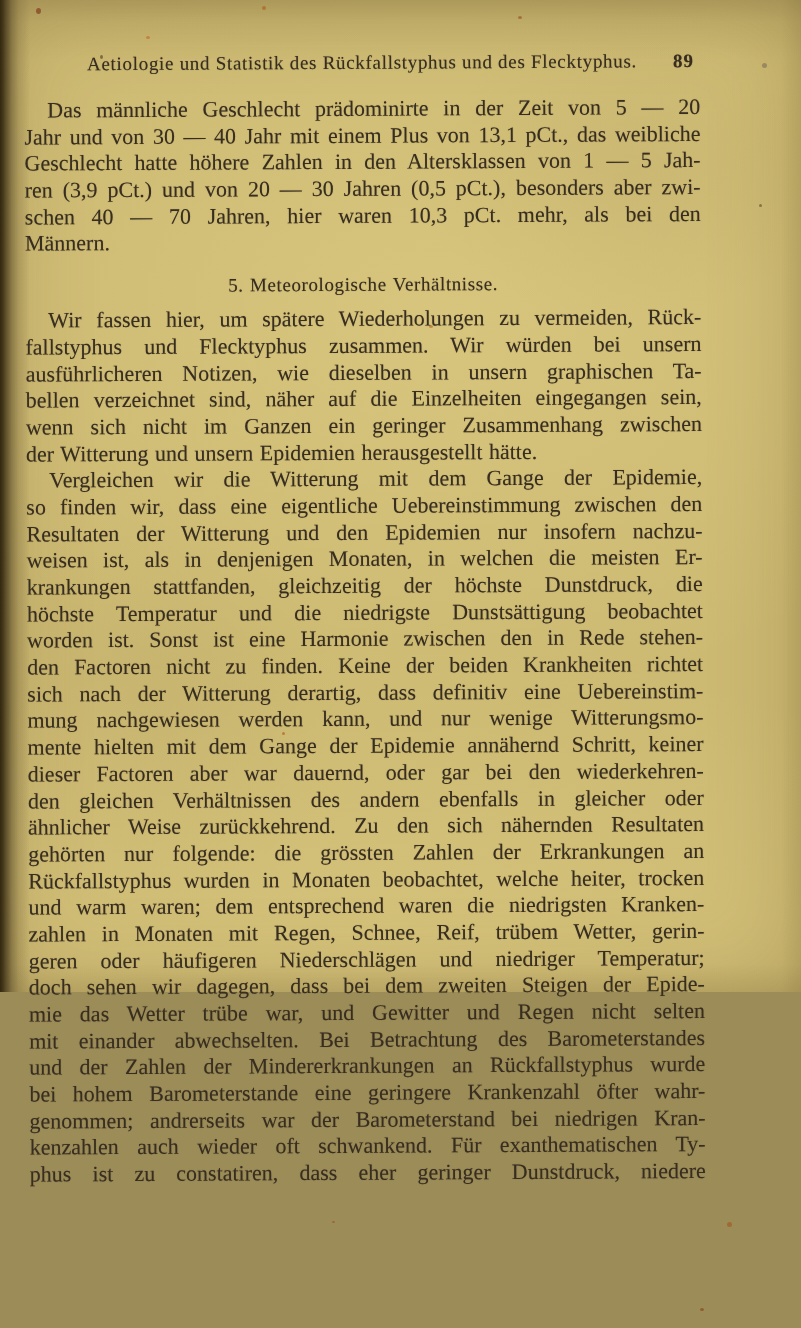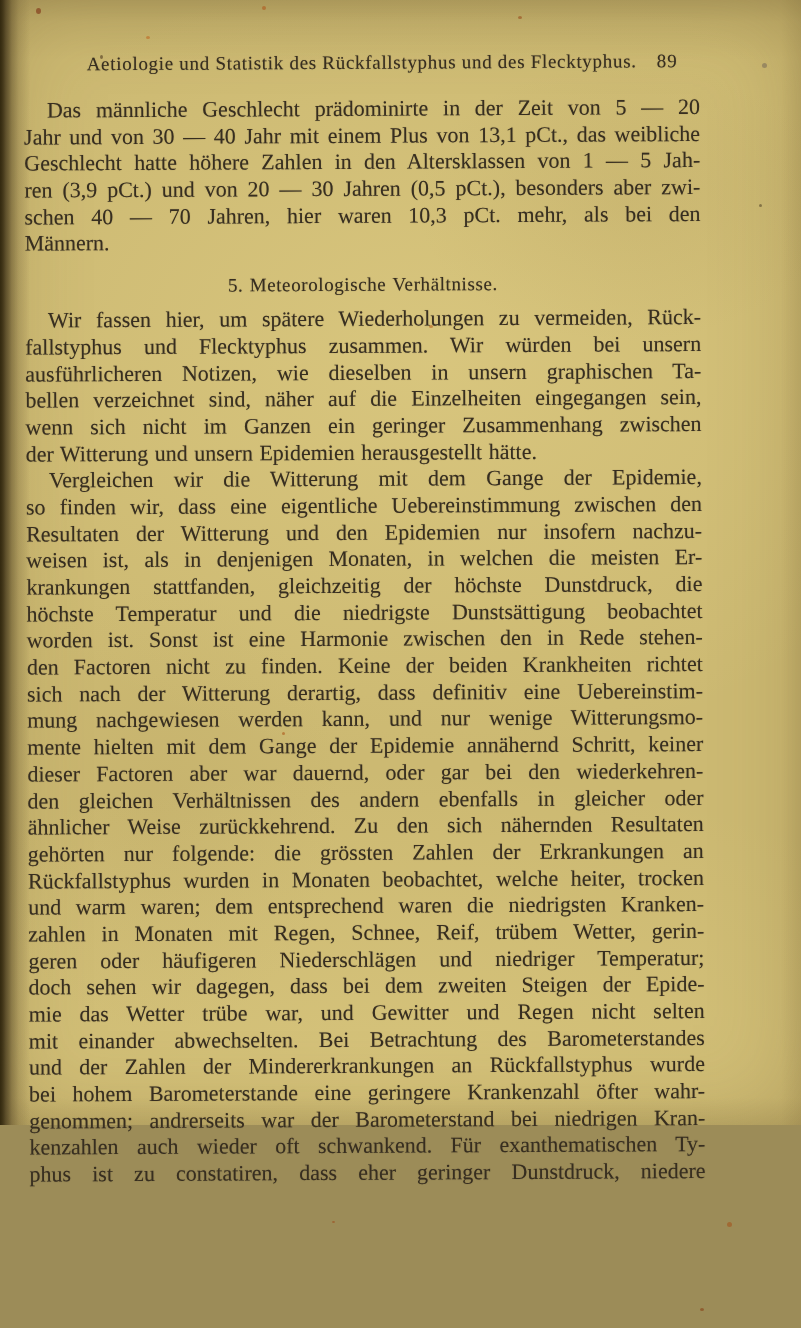--- a/index.html
+++ b/index.html
@@ -3,21 +3,21 @@
 <meta charset="utf-8">
 <style>
   html, body {
     margin: 0; padding: 0;
     width: 801px; height: 1328px;
     overflow: hidden;
     background: #9c8c58;
   }
   .page {
     position: relative;
-    width: 801px; height: 1125px;
+    width: 801px; height: 992px;
     background-color: var(--paper, #ccb972);
     background-image:
       linear-gradient(90deg, rgba(47,37,15,0.80) 0px, rgba(84,70,38,0.55) 5px, rgba(108,92,52,0.32) 11px, rgba(124,107,62,0.16) 18px, rgba(0,0,0,0) 30px),
       linear-gradient(180deg, rgba(98,82,42,0.22) 0px, rgba(98,82,42,0.08) 22px, rgba(0,0,0,0) 60px),
       linear-gradient(0deg, rgba(98,82,42,0.14) 0px, rgba(0,0,0,0) 28px),
       linear-gradient(270deg, rgba(98,82,42,0.12) 0px, rgba(0,0,0,0) 20px),
       radial-gradient(ellipse 760px 560px at 54% 32%, rgba(244,226,152,0.30), rgba(0,0,0,0) 72%),
       radial-gradient(ellipse 900px 420px at 48% 96%, rgba(246,228,152,0.22), rgba(0,0,0,0) 75%),
       radial-gradient(ellipse 300px 200px at 78% 18%, rgba(160,138,78,0.18), rgba(0,0,0,0) 70%),
       radial-gradient(ellipse 260px 320px at 20% 72%, rgba(160,138,78,0.12), rgba(0,0,0,0) 70%);
@@ -46,22 +46,23 @@
   
   .running-head {
     position: absolute; top: 52px; left: 26px; width: 676px;
     font-size: 19px; line-height: 22px;
     letter-spacing: 0.7px;
     text-align: center;
     color: var(--ink, #372e20);
     text-shadow: 0 0 1px rgba(55,46,32,0.45);
   }
   .running-head .pagenum {
-    position: absolute; right: 22px; top: 0;
+    position: absolute; right: 6px; top: 0;
     letter-spacing: 1px;
+    font-weight: bold;
   }
   
   .text-block {
     position: absolute; top: 96px; left: 26px; width: 676px;
     font-size: 22px;
     text-shadow: 0 0 1px rgba(55,46,32,0.40);
     word-spacing: 1px;
   }
   .line {
     line-height: 26.7px;

